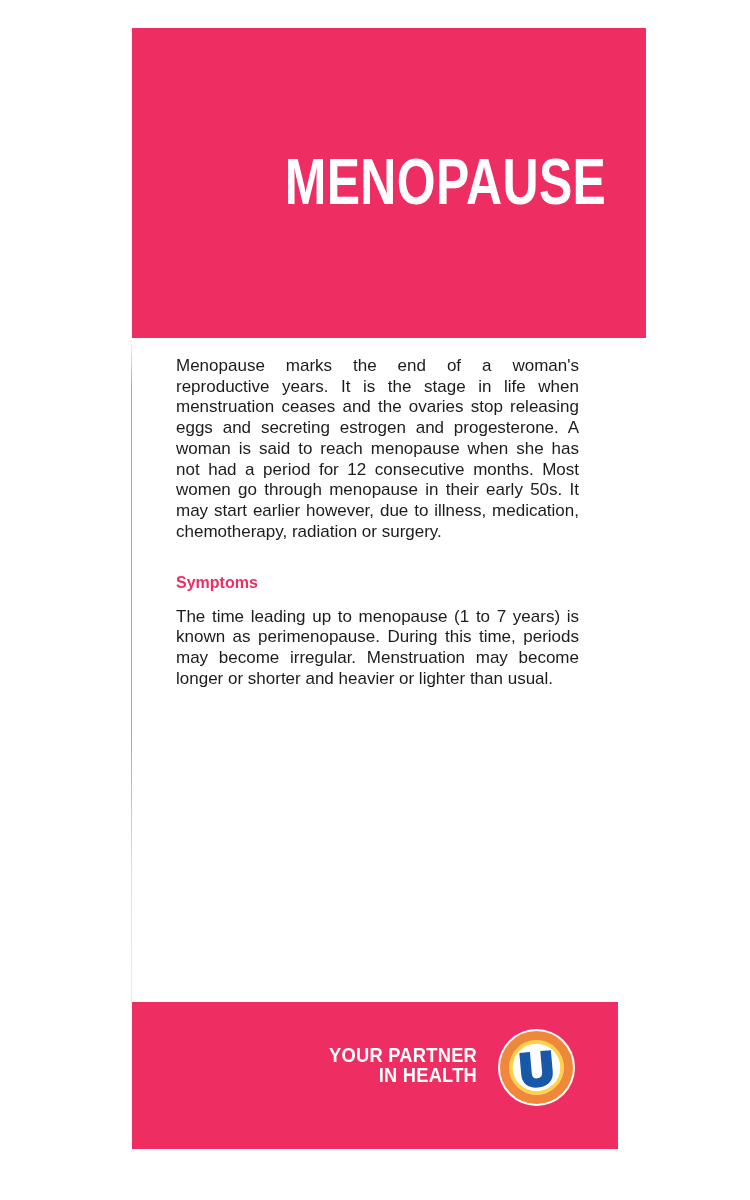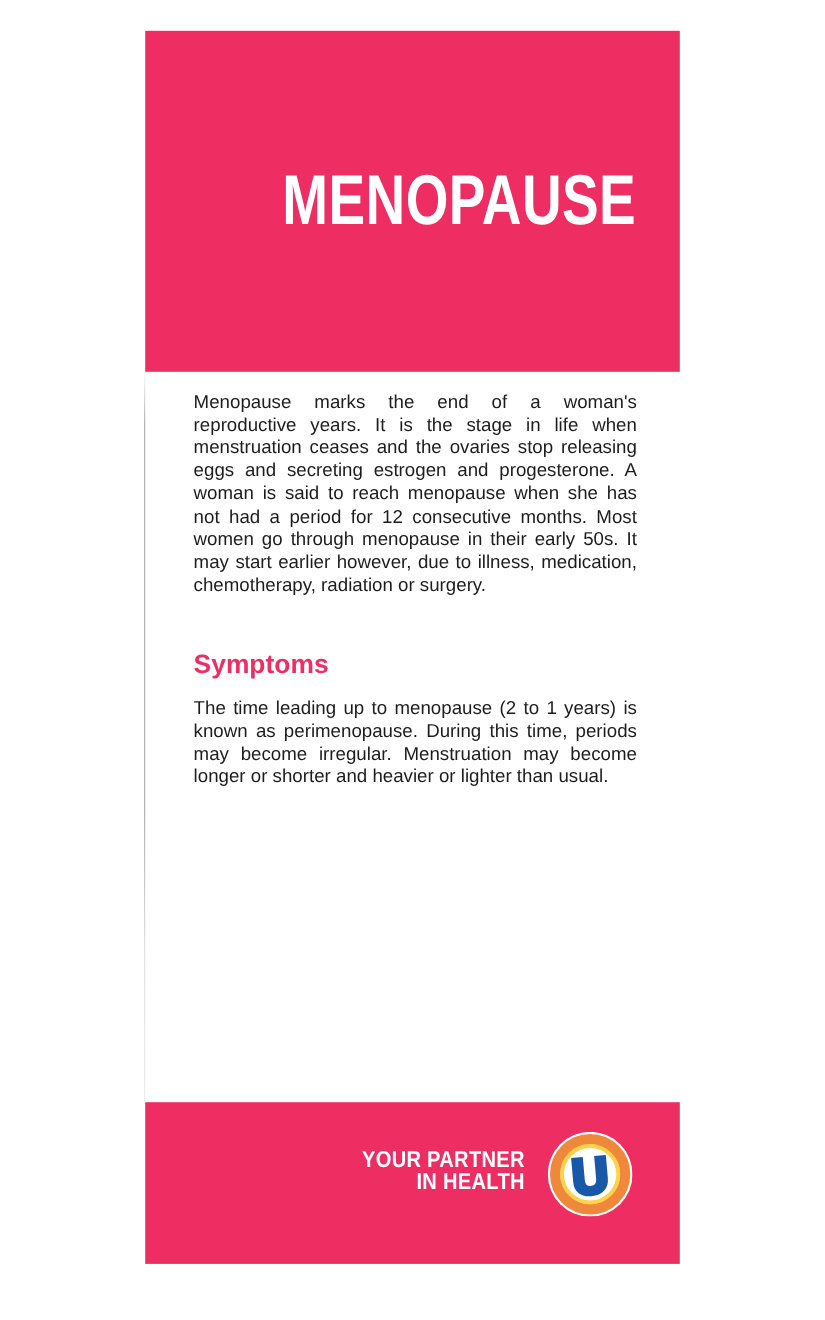--- a/index.html
+++ b/index.html
@@ -21,20 +21,21 @@
   }
 
   
   .top-banner {
     position: absolute;
     left: 132px;
     top: 28px;
     width: 486px;
     height: 310px;
     background: var(--brand-pink, #EE2E63);
+    padding-left: 28px;
   }
   .pamphlet-title {
     position: absolute;
     right: 40px;
     top: 122px;
     margin: 0;
     color: #ffffff;
     font-size: 64px;
     font-weight: bold;
     line-height: 1;
@@ -70,23 +71,23 @@
     color: var(--text-black, #1c1c1c);
   }
   .content p {
     margin: 0;
     font-size: 17px;
     line-height: 20.7px;
     text-align: justify;
     text-justify: inter-word;
   }
   .section-heading {
-    margin: 49px 0 14px 0;
+    margin: 31px 0 14px 0;
     color: var(--heading-pink, #EE2E63);
-    font-size: 24px;
+    font-size: 16px;
     font-weight: bold;
     line-height: 1.2;
   }
 
   
   .bottom-banner {
     position: absolute;
     left: 132px;
     top: 1002px;
     width: 486px;
@@ -125,21 +126,21 @@
 
   <section class="top-banner">
     <h1 class="pamphlet-title">MENOPAUSE</h1>
   </section>
 
   <div class="fold-edge"></div>
 
   <main class="content">
     <p>Menopause marks the end of a woman's reproductive years. It is the stage in life when menstruation ceases and the ovaries stop releasing eggs and secreting estrogen and progesterone. A woman is said to reach menopause when she has not had a period for 12 consecutive months. Most women go through menopause in their early 50s. It may start earlier however, due to illness, medication, chemotherapy, radiation or surgery.</p>
     <h2 class="section-heading">Symptoms</h2>
-    <p>The time leading up to menopause (2 to 1 years) is known as perimenopause. During this time, periods may become irregular. Menstruation may become longer or shorter and heavier or lighter than usual.</p>
+    <p>The time leading up to menopause (1 to 7 years) is known as perimenopause. During this time, periods may become irregular. Menstruation may become longer or shorter and heavier or lighter than usual.</p>
   </main>
 
   <footer class="bottom-banner">
     <div class="tagline">
       <span>YOUR PARTNER</span>
       <span>IN HEALTH</span>
     </div>
 
     <div class="logo" aria-label="unilab-u-icon">
       <svg width="77" height="77" viewBox="0 0 77 77">

